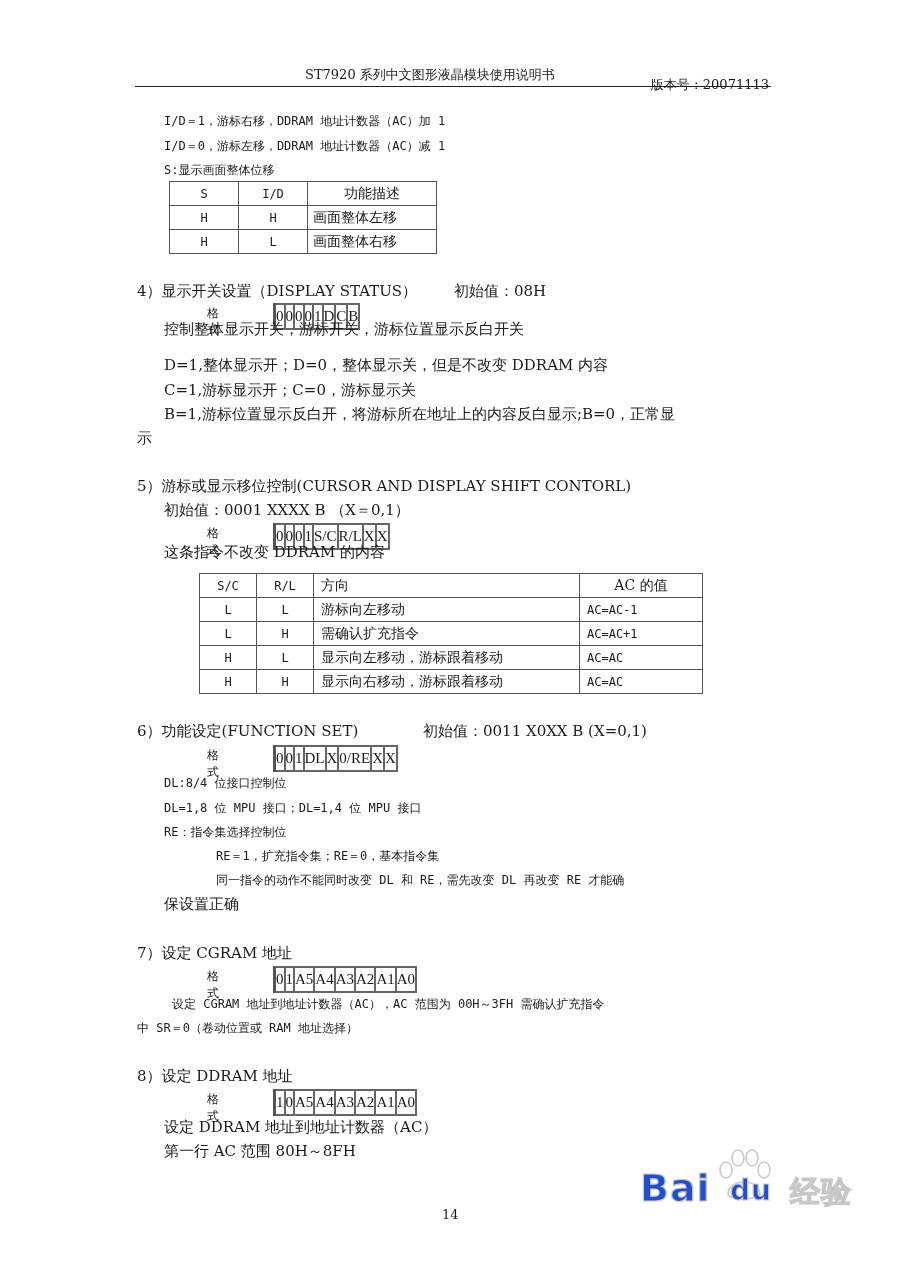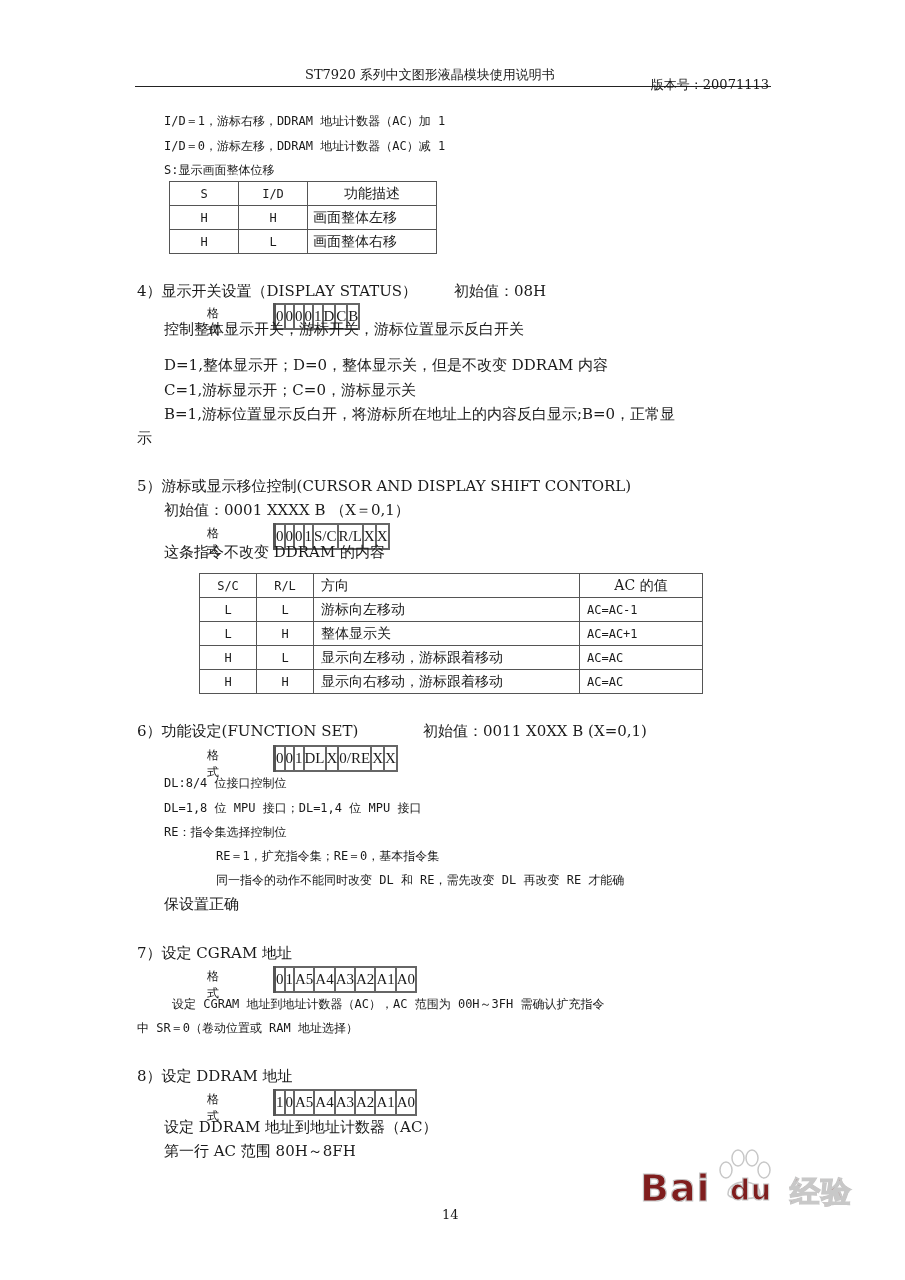--- a/index.html
+++ b/index.html
@@ -34,21 +34,21 @@
 
   .tbl-s td { height: 23px; }
   .tbl-s td.desc { text-align: left; padding-left: 5px; }
   .tbl-sc td { height: 23px; }
   .tbl-sc td.left { text-align: left; padding-left: 7px; }
 
   .footer-page { position: absolute; left: 442px; top: 1207px; font-size: 13px; }
 
   .watermark { position: absolute; left: 640px; top: 1148px; width: 220px; height: 100px; }
   .wm-word { position: absolute; top: 18px; font-family: "DejaVu Sans", sans-serif; font-weight: bold; font-size: 38px;
-    color: #7f1d1d; -webkit-text-stroke: 1.2px #c8c8c8; letter-spacing: 1px; }
+    color: #1d4ed8; -webkit-text-stroke: 1.2px #c8c8c8; letter-spacing: 1px; }
   .wm-sub { position: absolute; left: 2px; top: 66px; font-family: "DejaVu Sans", sans-serif; font-weight: bold; font-size: 20px;
     color: #ffffff; -webkit-text-stroke: 0.9px #c8c8c8; }
 </style>
 </head>
 <body>
 
 <div class="header">
   <span class="title">ST7920 系列中文图形液晶模块使用说明书</span>
   <span class="version">版本号：20071113</span>
 </div>
@@ -135,21 +135,21 @@
   </tr>
   <tr>
     <td class="mono">L</td>
     <td class="mono">L</td>
     <td class="left">游标向左移动</td>
     <td class="left mono">AC=AC-1</td>
   </tr>
   <tr>
     <td class="mono">L</td>
     <td class="mono">H</td>
-    <td class="left">整体显示关</td>
+    <td class="left">需确认扩充指令</td>
     <td class="left mono">AC=AC+1</td>
   </tr>
   <tr>
     <td class="mono">H</td>
     <td class="mono">L</td>
     <td class="left">显示向左移动，游标跟着移动</td>
     <td class="left mono">AC=AC</td>
   </tr>
   <tr>
     <td class="mono">H</td>

